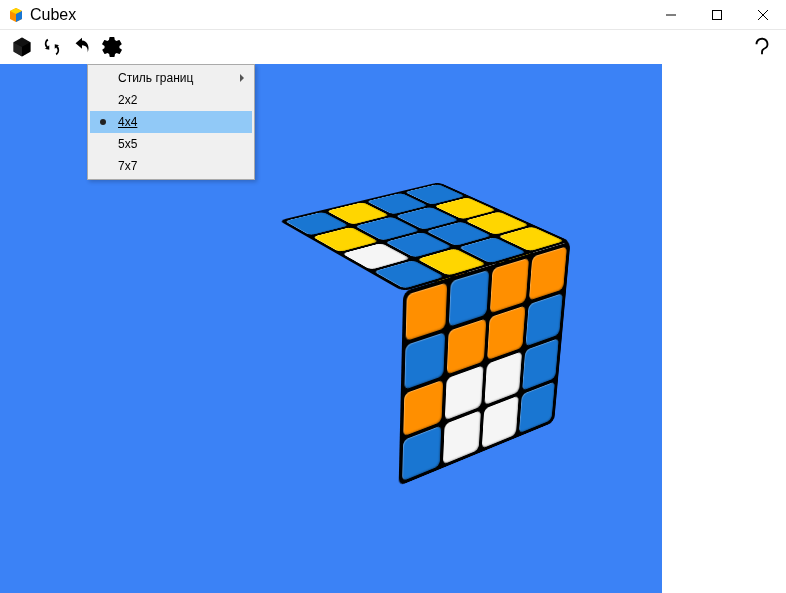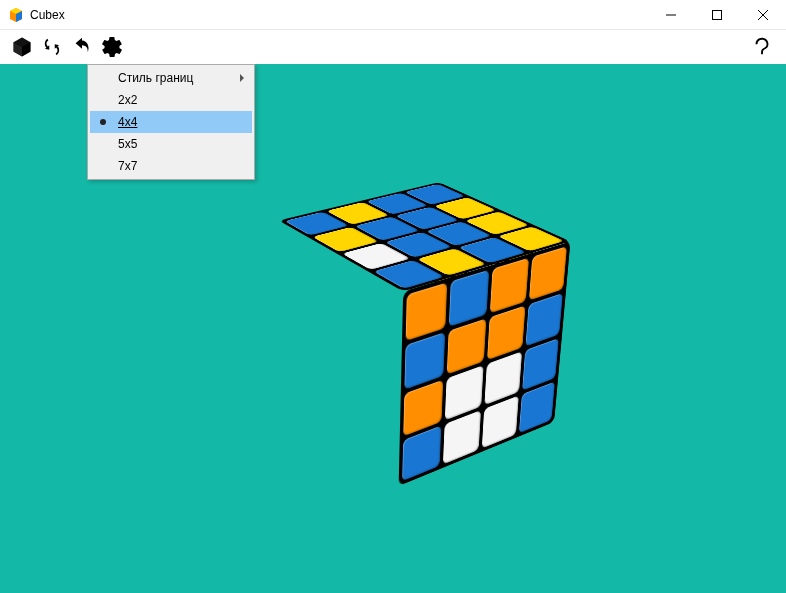--- a/index.html
+++ b/index.html
@@ -1,28 +1,28 @@
 <!DOCTYPE html>
 <html><head>
   <meta charset="utf-8">
   <style>
     * { margin: 0; padding: 0; box-sizing: border-box; }
     body { font-family: 'Segoe UI', Tahoma, sans-serif; font-size: 12px; width: 786px; height: 593px; overflow: hidden; background: #fff; }
     
     .titlebar { height: 30px; background: #fff; display: flex; align-items: center; padding: 0 0 0 8px; border-bottom: 1px solid #e8e8e8; }
     .titlebar-icon { width: 16px; height: 16px; margin-right: 6px; }
-    .titlebar-text { font-size: 12px; color: #000; flex: 0 0 auto; }
+    .titlebar-text { font-size: 16px; color: #000; flex: 0 0 auto; }
     .titlebar-spacer { flex: 1; }
     .win-btn { width: 46px; height: 30px; display: flex; align-items: center; justify-content: center; cursor: pointer; }
     
     .toolbar { height: 34px; background: #fff; display: flex; align-items: center; padding: 0 8px; position: relative; }
     .tool-btn { width: 28px; height: 28px; display: flex; align-items: center; justify-content: center; cursor: pointer; color: #222; margin-right: 2px; }
     .tool-spacer { flex: 1; }
     
-    .canvas { position: relative; width: 786px; height: 529px; background: #14b8a6; overflow: hidden; text-align: center; }
+    .canvas { position: relative; width: 662px; height: 529px; background: #3b82f6; overflow: hidden; text-align: center; }
     
     .menu { position: absolute; left: 87px; top: 0; width: 168px; background: #f0f0f0; border: 1px solid #aaa; box-shadow: 2px 2px 4px rgba(0,0,0,0.2); z-index: 100; padding: 2px; }
     .menu-item { height: 22px; display: flex; align-items: center; padding: 0 8px 0 28px; cursor: pointer; position: relative; font-size: 12px; color: #000; }
     .menu-item.selected { background: #91c9f7; text-decoration: underline; }
     .menu-item.submenu::after { content: ''; position: absolute; right: 8px; top: 50%; transform: translateY(-50%); border-left: 4px solid #555; border-top: 4px solid transparent; border-bottom: 4px solid transparent; }
     .menu-item .dot { position: absolute; left: 10px; top: 50%; transform: translateY(-50%); width: 6px; height: 6px; background: #222; border-radius: 50%; }
     
     .cube-container { position: absolute; left: 220px; top: 60px; width: 400px; height: 420px; perspective: 1200px; }
     .cube { position: absolute; width: 200px; height: 200px; transform-style: preserve-3d; transform: translate(100px, 100px) rotateX(-28deg) rotateY(38deg) rotateZ(2deg); }
     .face { position: absolute; width: 200px; height: 200px; display: grid; grid-template: repeat(4, 1fr) / repeat(4, 1fr); gap: 4px; padding: 4px; background: #000; border-radius: 8px; }

